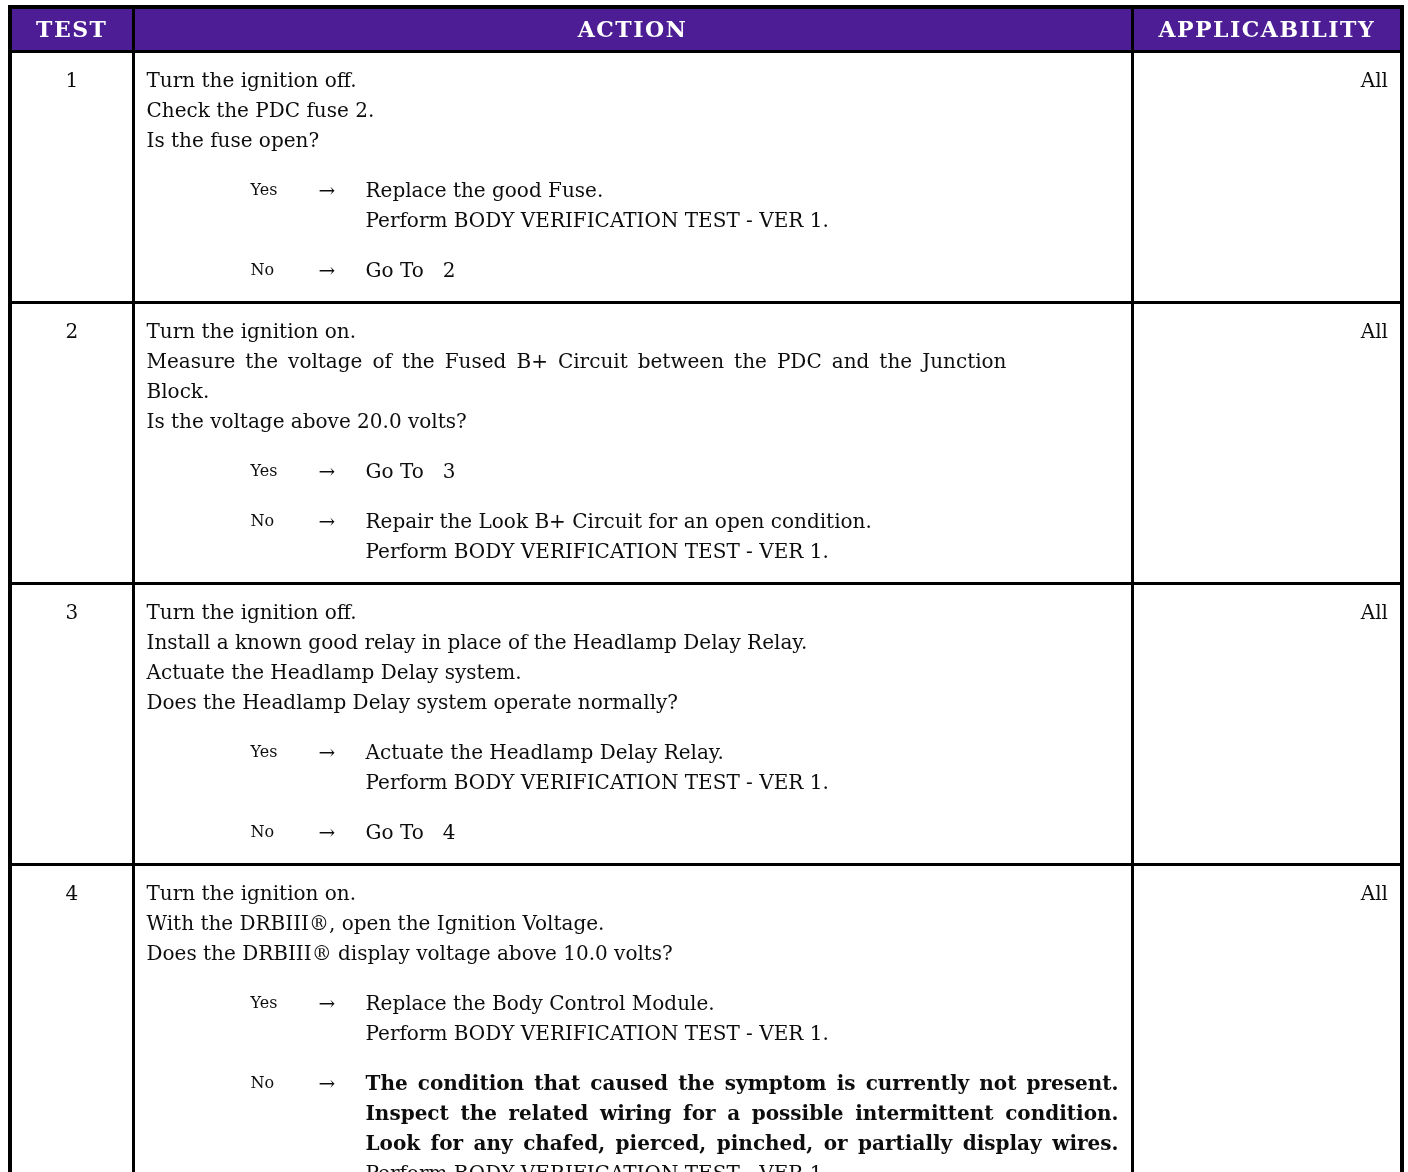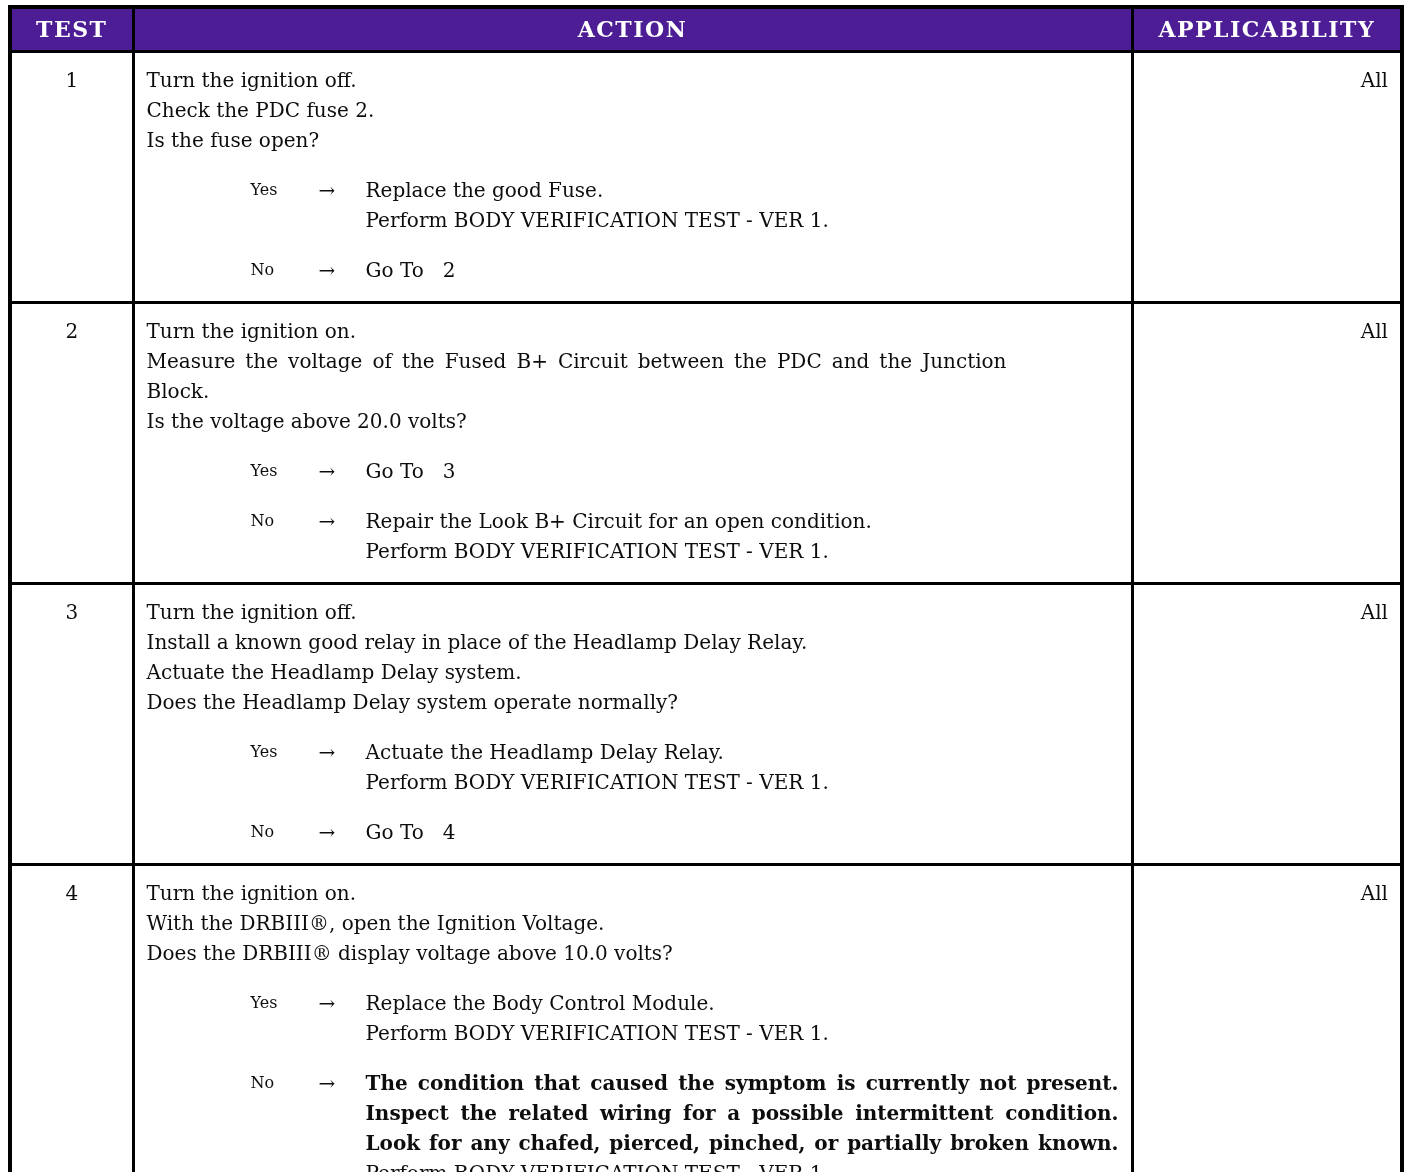--- a/index.html
+++ b/index.html
@@ -197,21 +197,21 @@
                 <div class="branch-line">Perform BODY VERIFICATION TEST - VER 1.</div>
               </div>
   </div>
 
   <div class="branch">
     <span class="branch-label">No</span>
     <span class="branch-arrow">→</span>
     <div class="branch-lines">
                 <div class="branch-line justify-last">The condition that caused the symptom is currently not present.</div>
                 <div class="branch-line justify-last">Inspect the related wiring for a possible intermittent condition.</div>
-                <div class="branch-line justify-last">Look for any chafed, pierced, pinched, or partially broken known.</div>
+                <div class="branch-line justify-last">Look for any chafed, pierced, pinched, or partially display wires.</div>
                 <div class="branch-line">Perform BODY VERIFICATION TEST - VER 1.</div>
               </div>
   </div>
 </div>
     </td>
     <td class="col-app">All</td>
   </tr>
 </tbody>
 </table>
 

